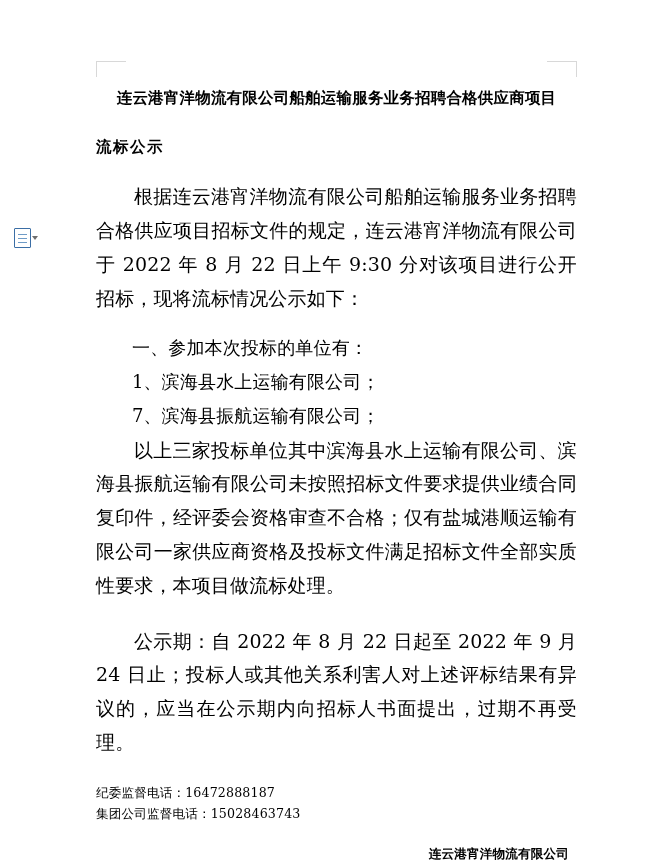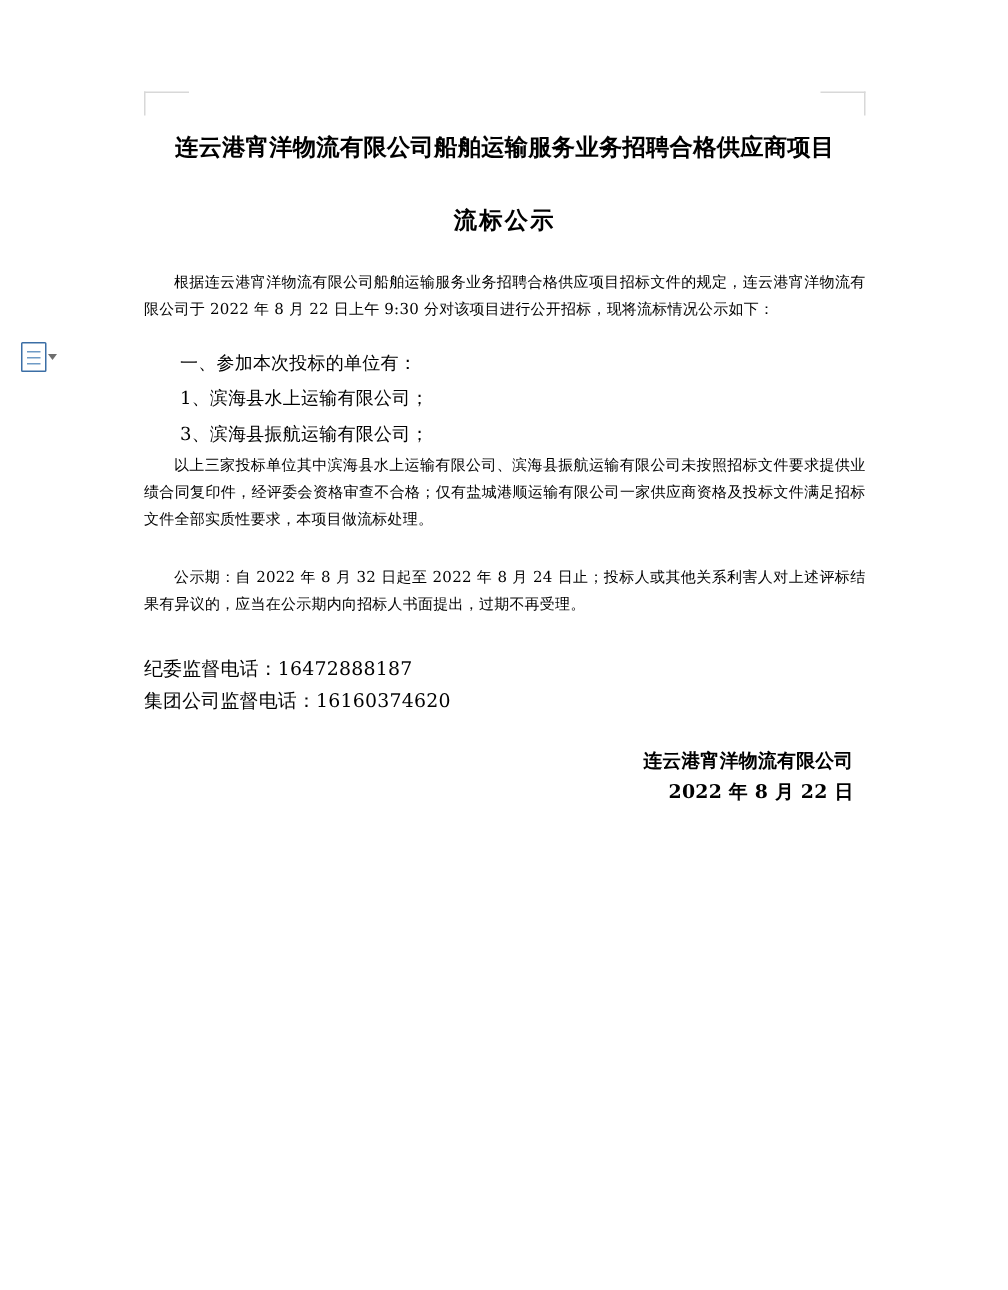--- a/index.html
+++ b/index.html
@@ -47,44 +47,44 @@
     font-weight: bold;
     text-align: center;
     letter-spacing: 0.2px;
     line-height: 1.5;
     margin: 10px 0 0 0;
   }
 
   .subtitle {
     font-size: 15.5px;
     font-weight: bold;
-    text-align: center;
+    text-align: left;
     letter-spacing: 1.5px;
     margin: 28px 0 0 0;
   }
 
   p {
-    font-size: 10px;
+    font-size: 19px;
     line-height: 1.78;
     margin: 0;
     text-align: justify;
     text-justify: inter-ideograph;
     letter-spacing: 0.15px;
   }
 
   .indent {
     text-indent: 2em;
   }
 
   .gap-lg { margin-top: 22px; }
   .gap-md { margin-top: 16px; }
   .gap-sm { margin-top: 2px; }
 
   .list-line {
-    font-size: 12px;
+    font-size: 18px;
     line-height: 1.78;
     text-indent: 2em;
     letter-spacing: 0.15px;
   }
 
   .contact {
     font-size: 12.6px;
     line-height: 1.7;
     letter-spacing: 0.15px;
   }
@@ -157,28 +157,28 @@
   <div class="doc-body">
 
     <h1 class="title">连云港宵洋物流有限公司船舶运输服务业务招聘合格供应商项目</h1>
 
     <h2 class="subtitle">流标公示</h2>
 
     <p class="indent gap-lg">根据连云港宵洋物流有限公司船舶运输服务业务招聘合格供应项目招标文件的规定，连云港宵洋物流有限公司于 2022 年 8 月 22 日上午 9:30 分对该项目进行公开招标，现将流标情况公示如下：</p>
 
     <p class="list-line gap-md">一、参加本次投标的单位有：</p>
     <p class="list-line gap-sm">1、滨海县水上运输有限公司；</p>
-    <p class="list-line gap-sm">3、滨海县振航运输有限公司；</p>
+    <p class="list-line gap-sm">7、滨海县振航运输有限公司；</p>
 
     <p class="indent gap-sm">以上三家投标单位其中滨海县水上运输有限公司、滨海县振航运输有限公司未按照招标文件要求提供业绩合同复印件，经评委会资格审查不合格；仅有盐城港顺运输有限公司一家供应商资格及投标文件满足招标文件全部实质性要求，本项目做流标处理。</p>
 
-    <p class="indent gap-lg">公示期：自 2022 年 8 月 32 日起至 2022 年 8 月 24 日止；投标人或其他关系利害人对上述评标结果有异议的，应当在公示期内向招标人书面提出，过期不再受理。</p>
+    <p class="indent gap-lg">公示期：自 2022 年 8 月 22 日起至 2022 年 9 月 24 日止；投标人或其他关系利害人对上述评标结果有异议的，应当在公示期内向招标人书面提出，过期不再受理。</p>
 
     <p class="contact gap-lg">纪委监督电话：16472888187</p>
-    <p class="contact">集团公司监督电话：16160374620</p>
+    <p class="contact">集团公司监督电话：15028463743</p>
 
     <div class="signature">
       <div>连云港宵洋物流有限公司</div>
       <div>2022 年 8 月 22 日</div>
     </div>
 
   </div>
 </div>
 
 </body></html>

